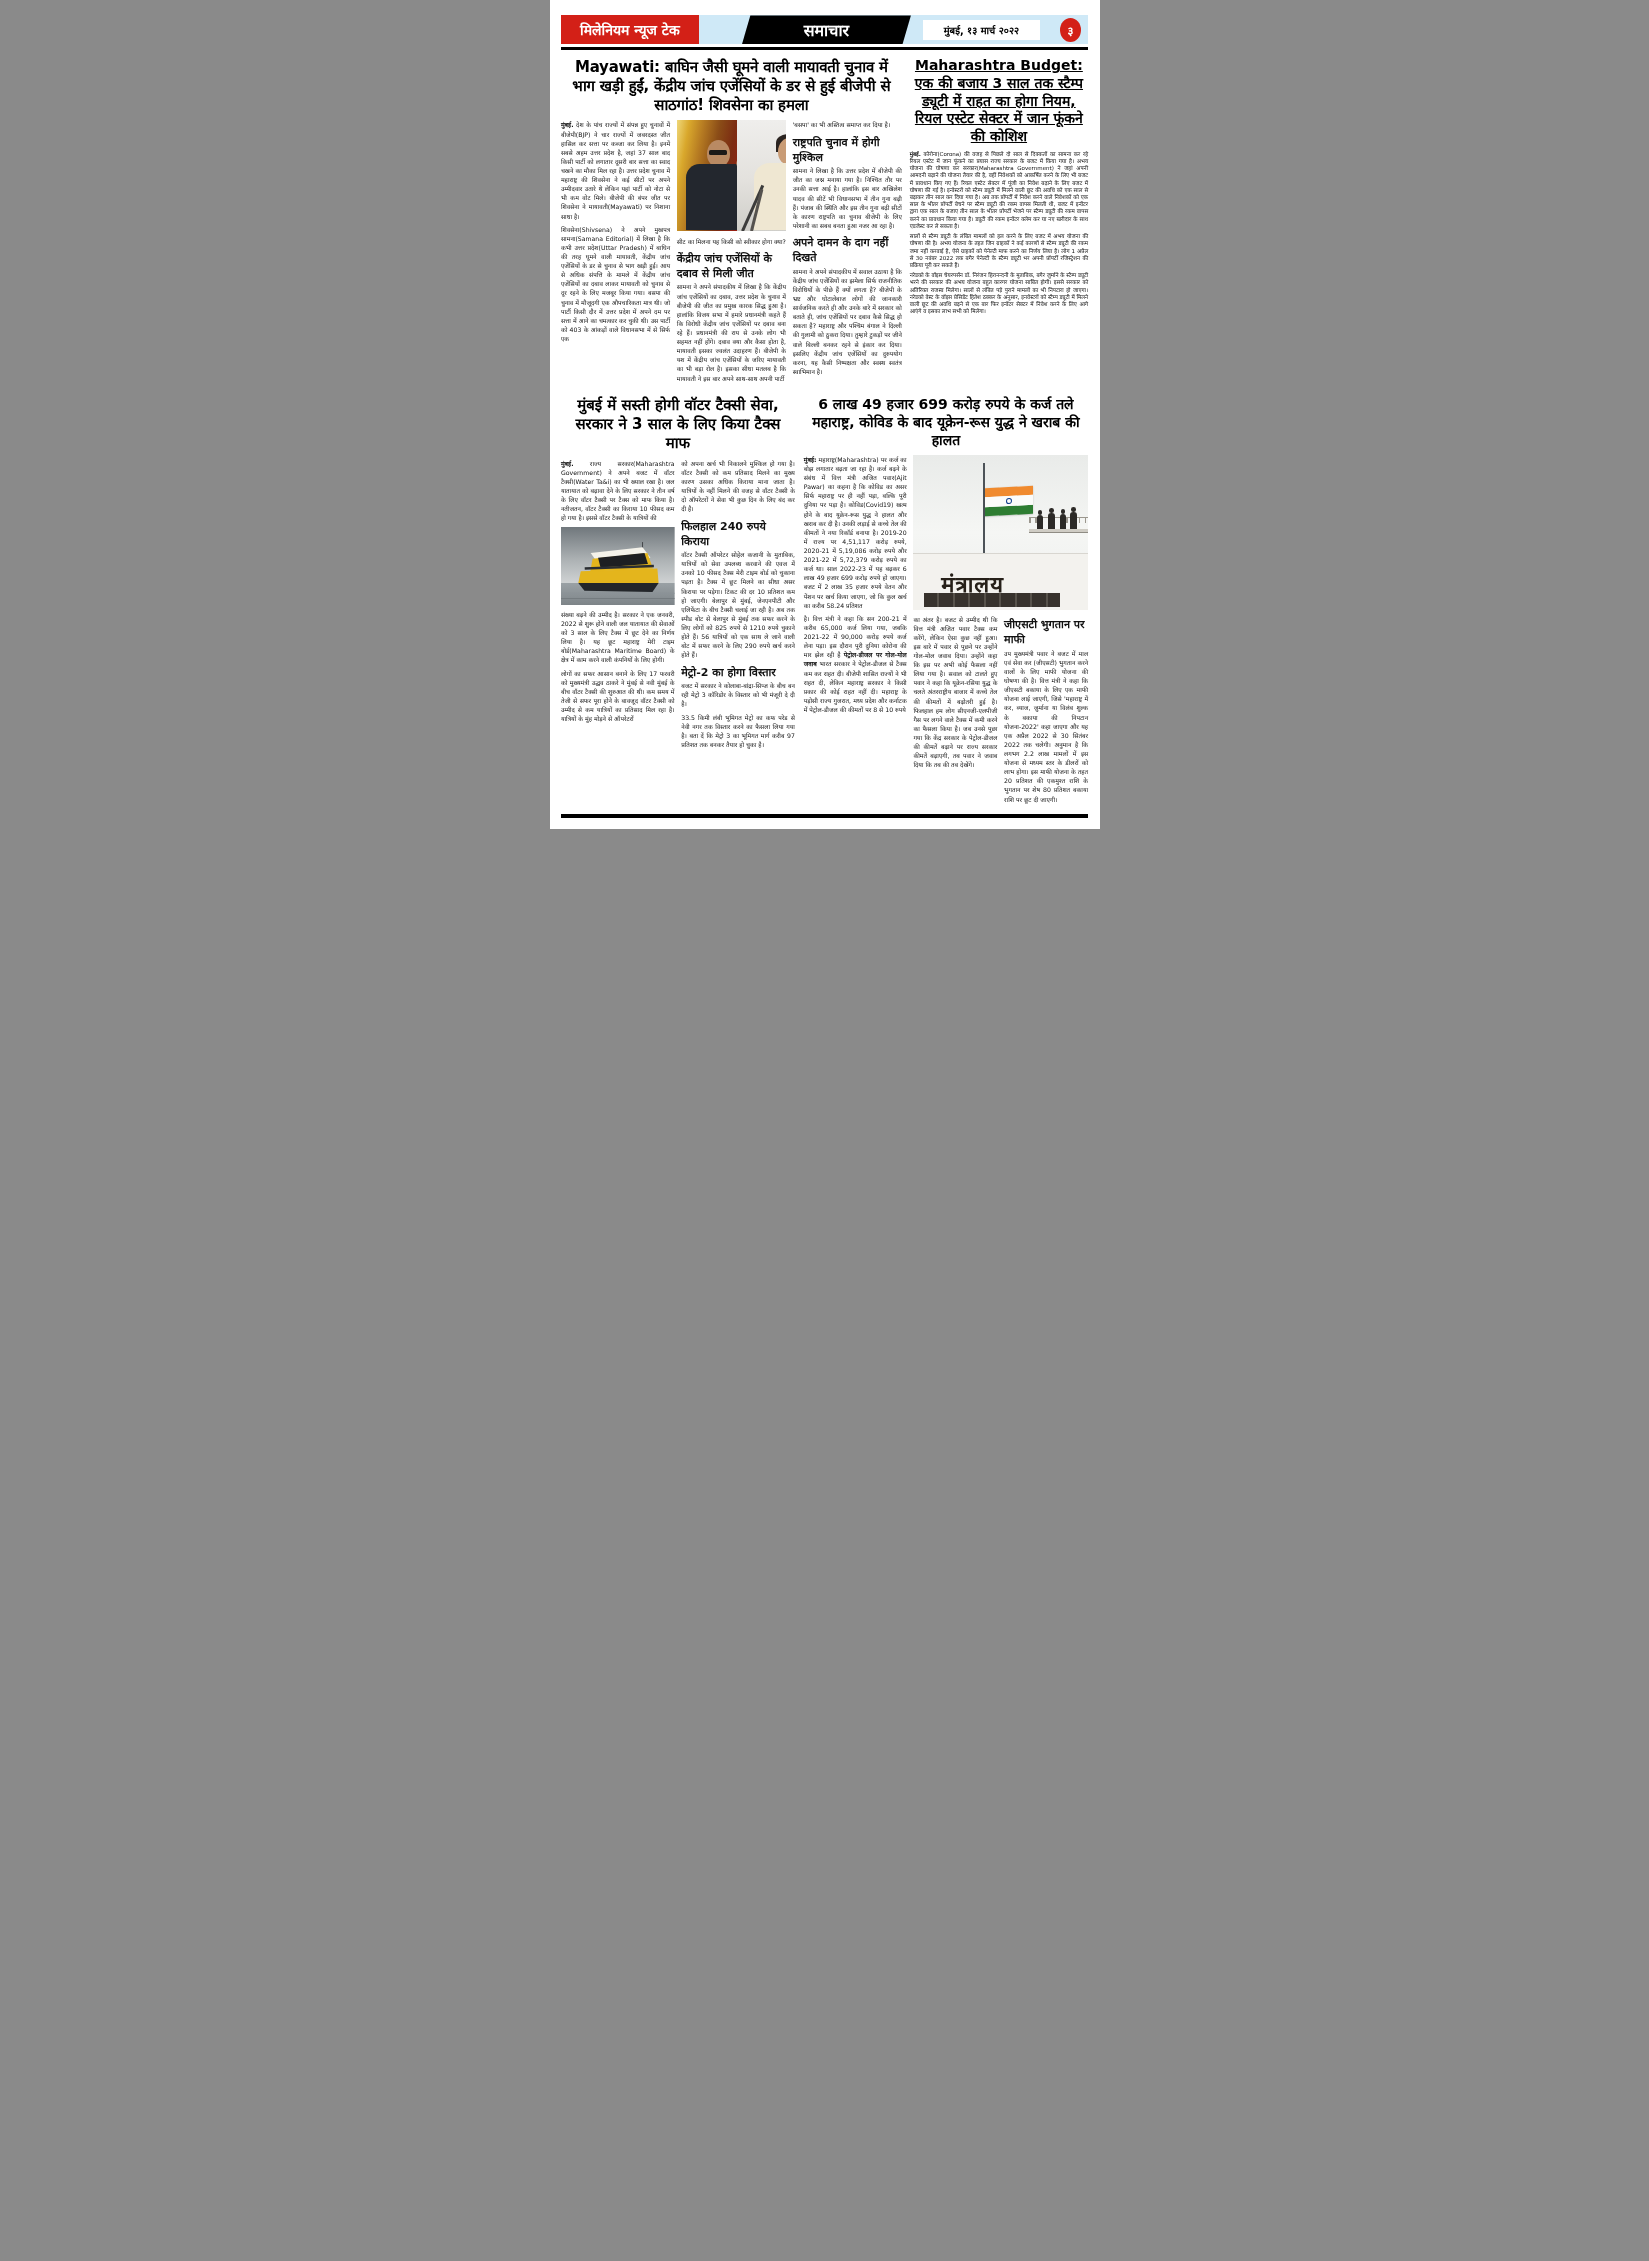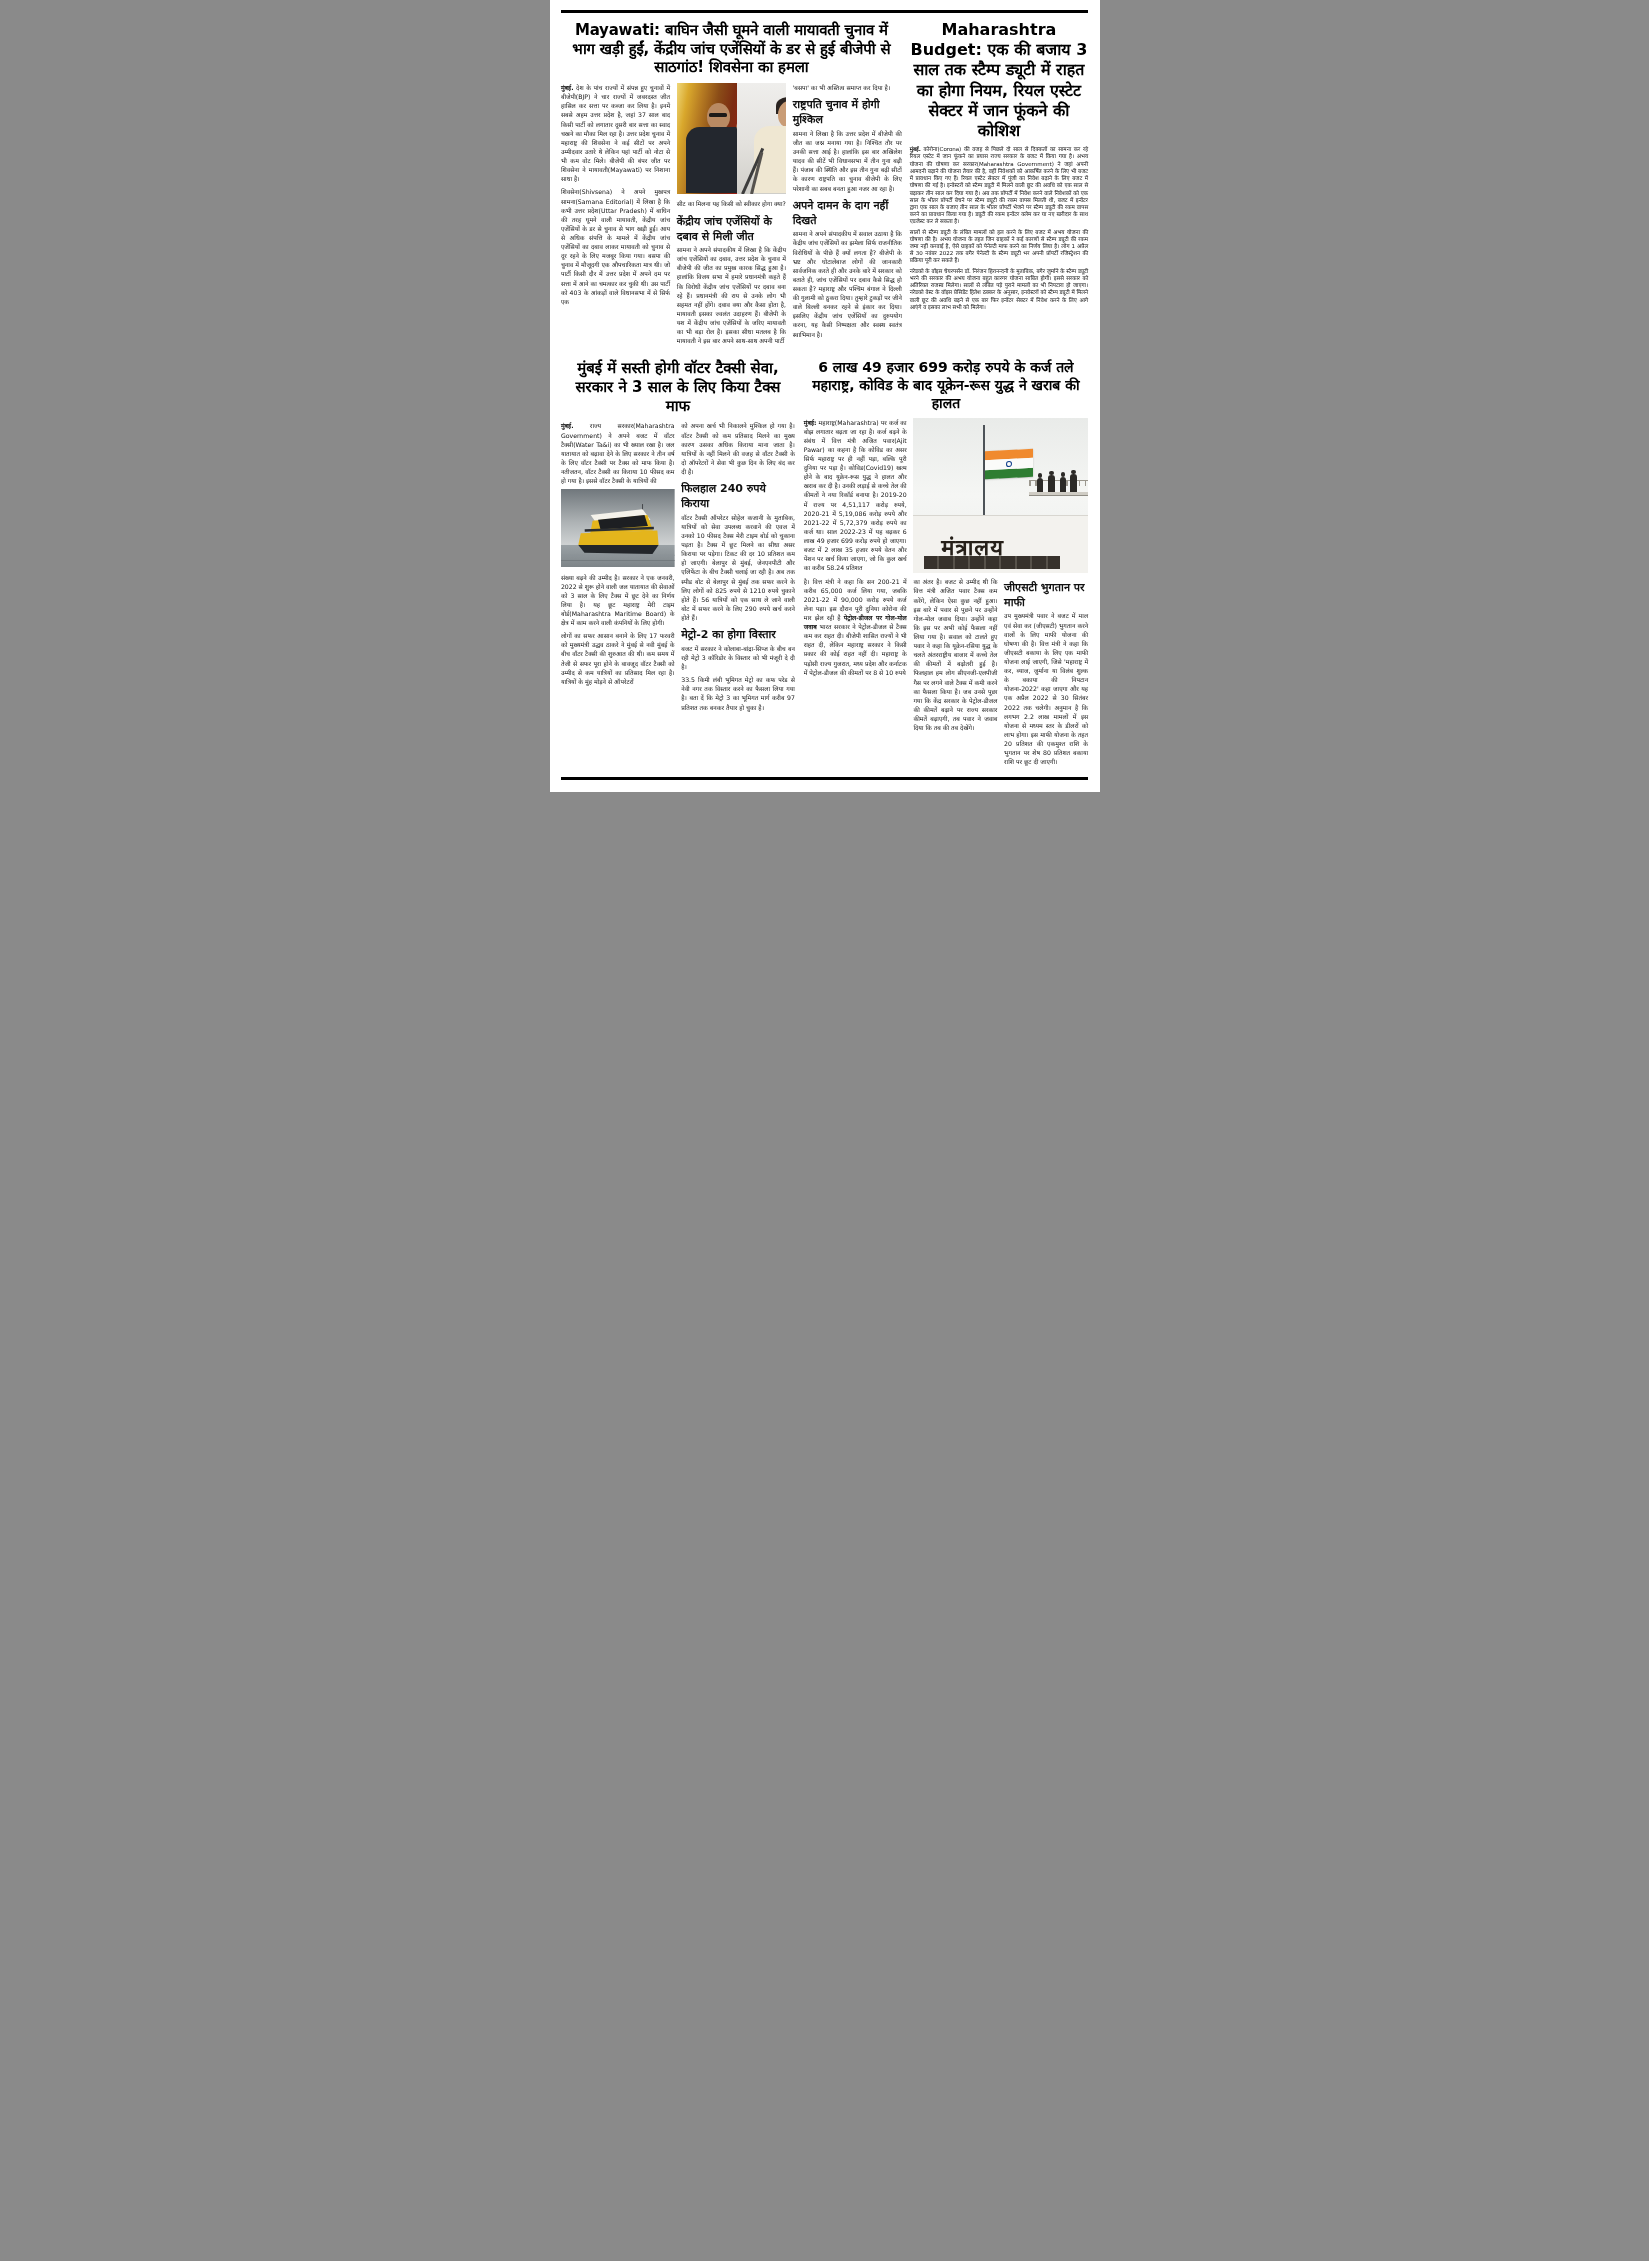--- a/index.html
+++ b/index.html
@@ -28,21 +28,21 @@
   h1,h2 { font-weight:800; text-align:center; color:#000; }
 
   
   .row-top { display:flex; gap:7.8px; }
   .art-mayawati { flex:0 0 341px; }
   .art-budget { flex:1; min-width:0; }
   .main-headline { font-size:15px; line-height:1.24; margin:3.1px 2.1px 6.2px; letter-spacing:-0.2px; }
   .cols3 { display:flex; gap:6.7px; }
   .cols3 .col { flex:1; min-width:0; }
 
-  .budget-headline { font-size:16px; line-height:1.26; margin:2.1px 0 5.2px; }
+  .budget-headline { font-size:14px; line-height:1.26; margin:2.1px 0 5.2px;text-decoration:underline; }
   .art-budget .bodytext { font-size:5.5px; line-height:1.31; margin-bottom:3.1px; }
 
   
   .photo-duo { display:flex; height:111px; margin-bottom:5.2px; overflow:hidden; }
   .panel { position:relative; overflow:hidden; }
   .panel.raut { flex:0 0 55%; background:linear-gradient(100deg,#e8c63eb0 0%,#d9a82c 16%,#b67b22 34%,#8a4c17 55%,#7c2c12 75%,#9c1f15 100%); }
   .panel.maya { flex:1; background:linear-gradient(180deg,#efeeec 0%,#e3e1dd 55%,#cfcec9 100%); }
   .head { position:absolute; width:23px; height:27px; border-radius:50% 50% 46% 46%; background:#c99c76; }
   .raut .head { left:30px; top:19.7px; background:#b98a63; }
   .raut .glasses { position:absolute; left:32px; top:30px; width:18.6px; height:4.1px; background:#1d1a18; border-radius:1.6px; }
@@ -86,20 +86,26 @@
   .person::before { content:""; position:absolute; left:1px; top:-4.7px; width:4.7px; height:4.7px; border-radius:50%; background:#2c2a27; }
   .person.p1 { right:8%; } .person.p2 { right:28%; height:15.5px; } .person.p3 { right:50%; height:16.6px; } .person.p4 { right:72%; height:14.5px; }
   .railing { position:absolute; right:0; top:40%; width:34%; height:6.2px;
              background:repeating-linear-gradient(90deg,#9b978e 0 1.6px,transparent 1.6px 6.2px); border-top:1px solid #9b978e; }
 </style>
 </head>
 <body>
 
 <main class="sheet">
 
+  <header class="masthead">
+    <div class="brand">मिलेनियम न्यूज टेक</div>
+    <div class="section-flag">समाचार</div>
+    <div class="date-box">मुंबई, १३ मार्च २०२२</div>
+    <div class="page-badge">३</div>
+  </header>
   <div class="rule"></div>
 
   <section class="row-top">
 
     <article class="art-mayawati">
       <h1 class="main-headline">Mayawati: बाघिन जैसी घूमने वाली मायावती चुनाव में भाग खड़ी हुईं, केंद्रीय जांच एजेंसियों के डर से हुई बीजेपी से साठगांठ! शिवसेना का हमला</h1>
       <div class="cols3">
 
         <div class="col">
           <p class="bodytext"><span class="lead">मुंबई.</span> <span>देश के पांच राज्यों में संपन्न हुए चुनावों में बीजेपी(BJP) ने चार राज्यों में जबरदस्त जीत हासिल कर सत्ता पर कब्जा कर लिया है। इनमें सबसे अहम उत्तर प्रदेश है, जहां 37 साल बाद किसी पार्टी को लगातार दूसरी बार सत्ता का स्वाद चखने का मौका मिल रहा है। उत्तर प्रदेश चुनाव में महाराष्ट्र की शिवसेना ने कई सीटों पर अपने उम्मीदवार उतारे थे लेकिन यहां पार्टी को नोटा से भी कम वोट मिले। बीजेपी की बंपर जीत पर शिवसेना ने मायावती(Mayawati) पर निशाना साधा है।</span></p>

